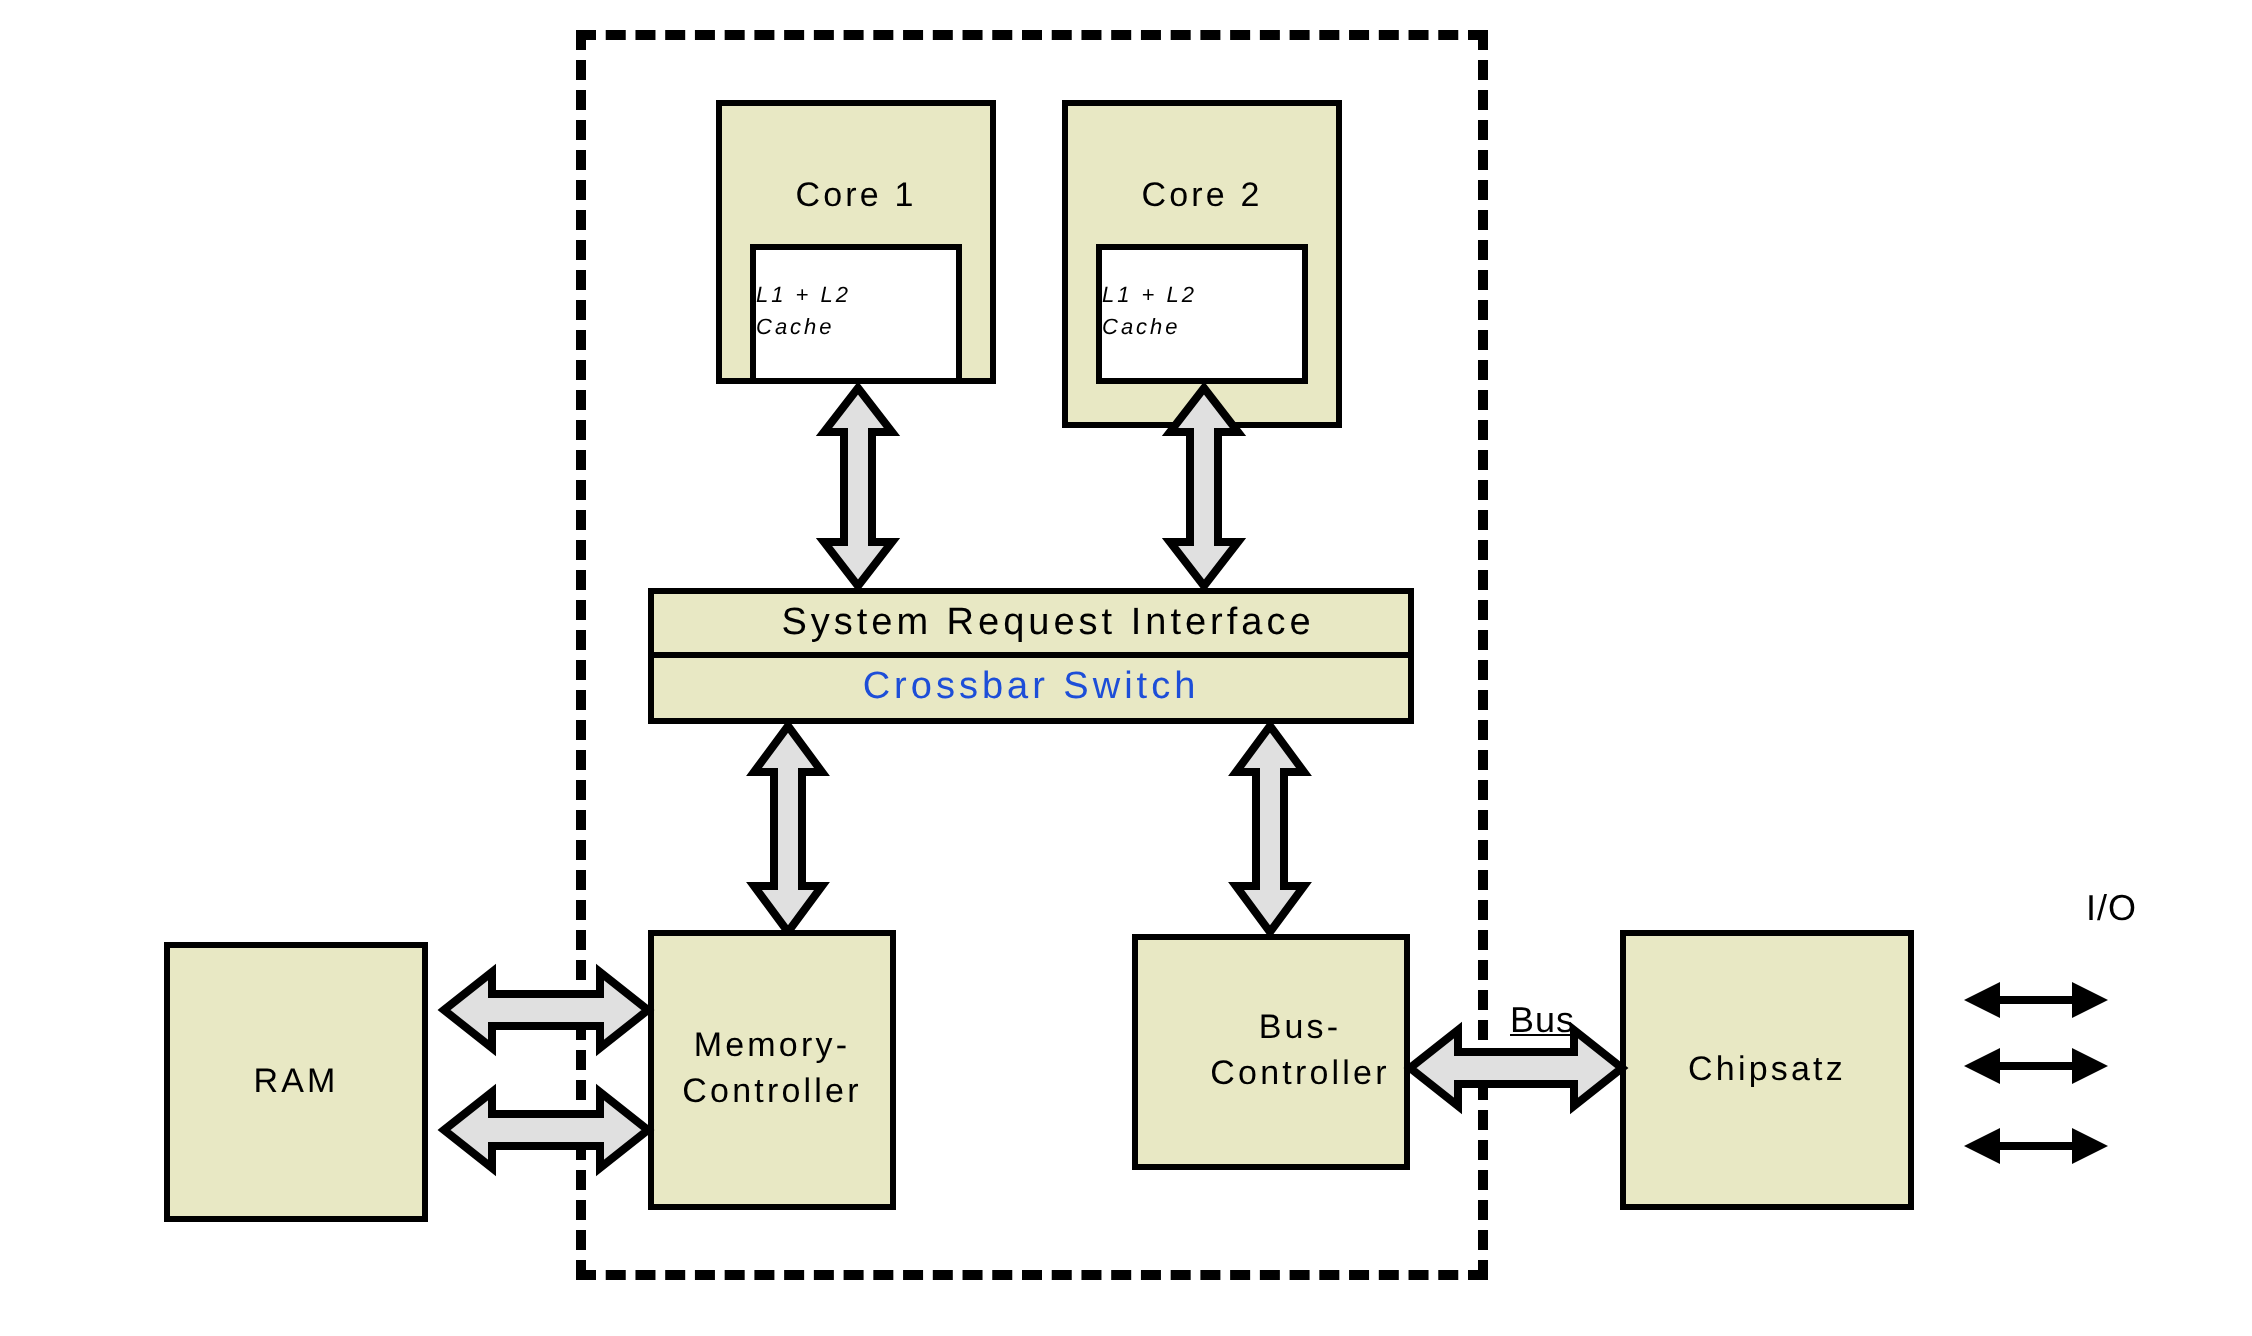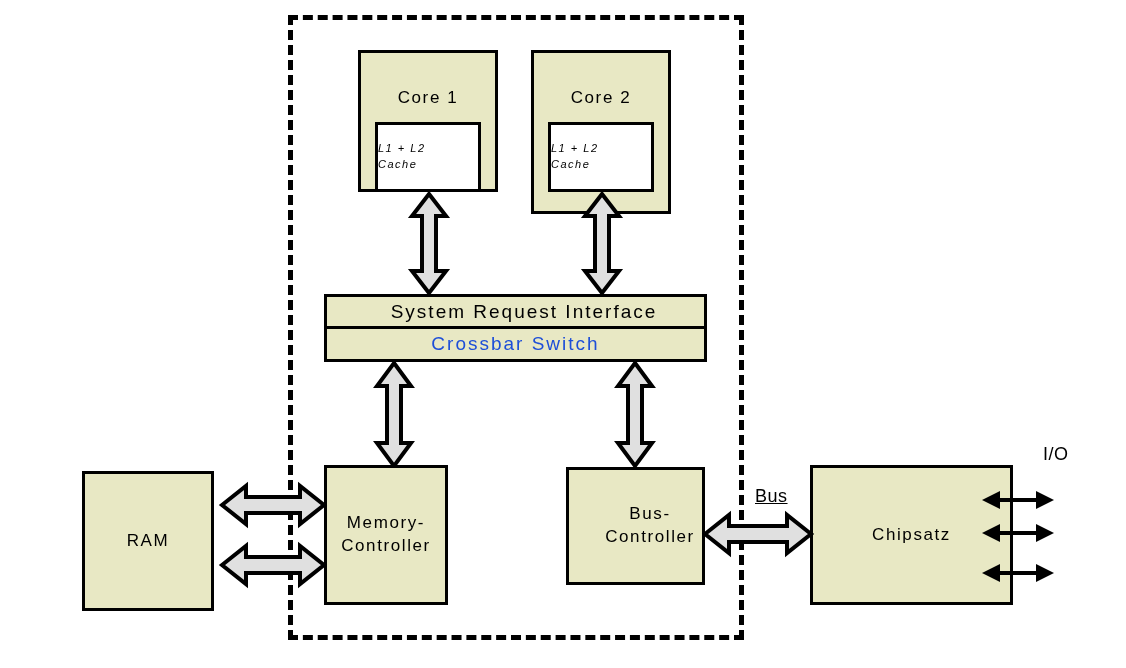--- a/index.html
+++ b/index.html
@@ -166,29 +166,29 @@
 
   <svg class="arrow-svg" style="left:220px; top:543px;" width="106" height="44" viewBox="0 0 106 44">
     <polygon points="2,22 26,3 26,14 80,14 80,3 104,22 80,41 80,30 26,30 26,41" fill="#e0e0e0" stroke="#000000" stroke-width="4" stroke-linejoin="miter"></polygon>
   </svg>
 
   <div class="block" style="left:566px; top:467px; width:139px; height:118px;padding-left:29px;">
     <span>Bus-</span>
     <span>Controller</span>
   </div>
 
-  <div class="block" style="left:810px; top:465px; width:203px; height:140px;">
+  <div class="block" style="left:810px; top:465px; width:147px; height:140px;">
     <span>Chipsatz</span>
   </div>
 
   <svg class="arrow-svg" style="left:703px; top:512px;" width="110" height="44" viewBox="0 0 110 44">
     <polygon points="2,22 26,3 26,14 84,14 84,3 108,22 84,41 84,30 26,30 26,41" fill="#e0e0e0" stroke="#000000" stroke-width="4" stroke-linejoin="miter"></polygon>
   </svg>
 
-  <div class="free-label" style="left:755px; top:486px;text-decoration:underline;">Bus</div>
+  <div class="free-label" style="left:755px; top:500px;text-decoration:underline;">Bus</div>
 
   <div class="free-label" style="left:995px; top:444px;margin-left:48px;">I/O</div>
 
   <svg class="arrow-svg" style="left:982px; top:488px;" width="72" height="24" viewBox="0 0 72 24">
     <line x1="10" y1="12" x2="62" y2="12" stroke="#000000" stroke-width="4"></line>
     <polygon points="0,12 18,3 18,21" fill="#000000"></polygon>
     <polygon points="72,12 54,3 54,21" fill="#000000"></polygon>
   </svg>
   <svg class="arrow-svg" style="left:982px; top:521px;" width="72" height="24" viewBox="0 0 72 24">
     <line x1="10" y1="12" x2="62" y2="12" stroke="#000000" stroke-width="4"></line>

